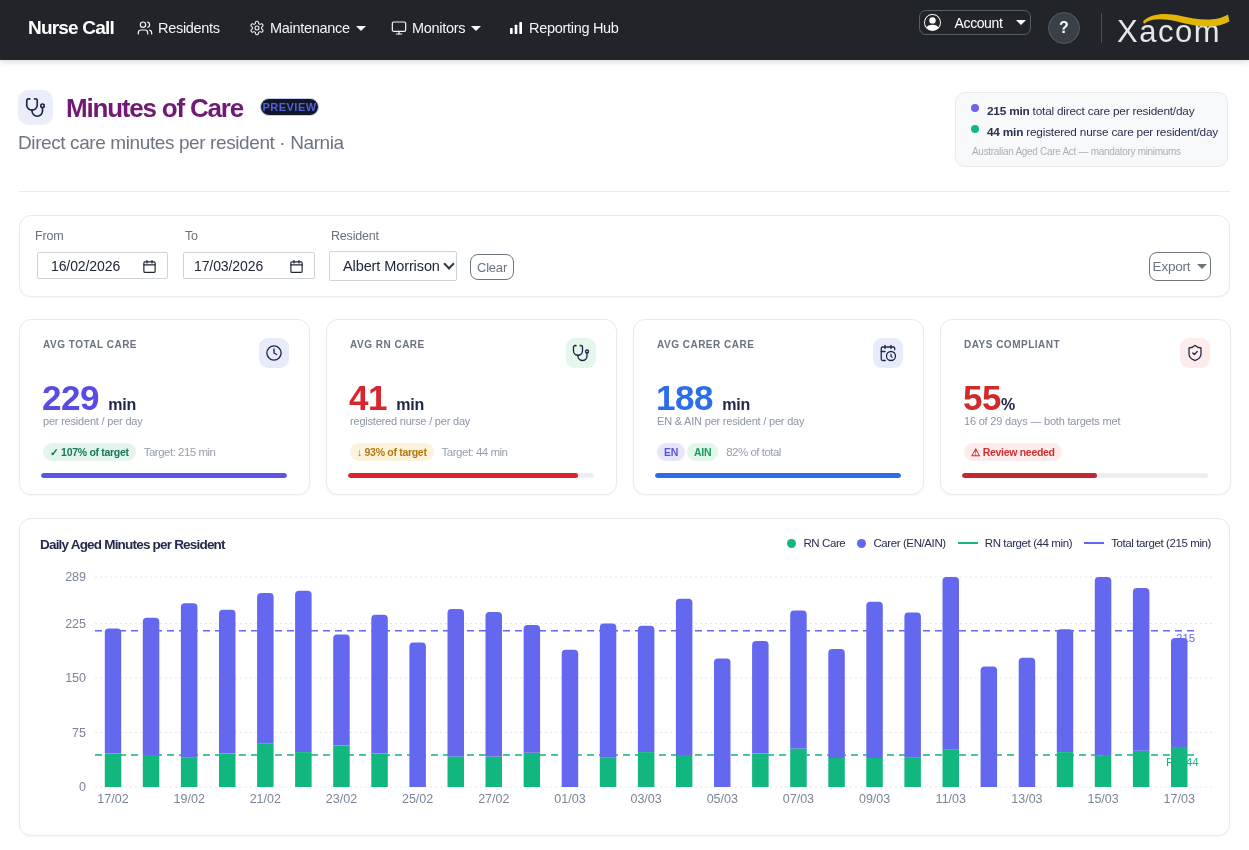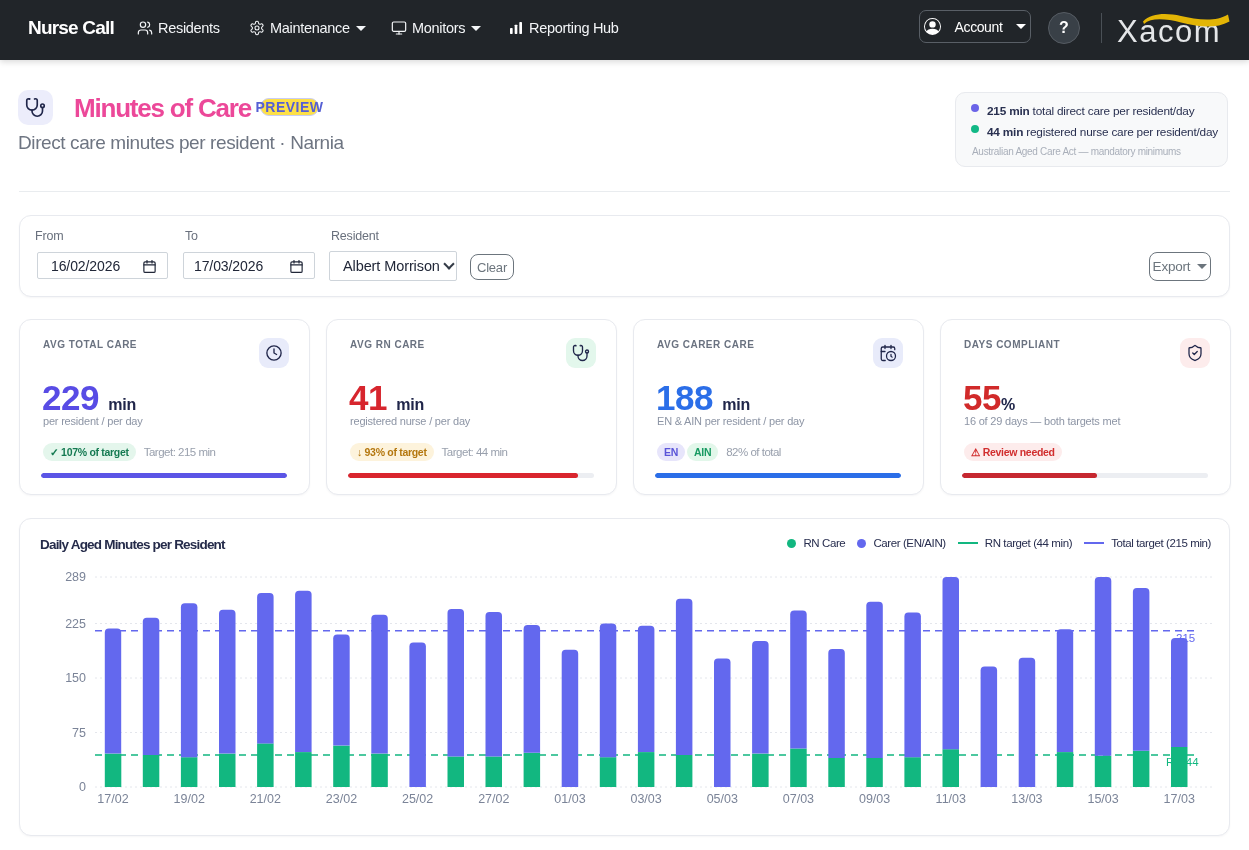--- a/index.html
+++ b/index.html
@@ -3,27 +3,27 @@
 <style>
 * { margin:0; padding:0; box-sizing:border-box; }
 html,body { width:1249px; height:850px; background:#fff; font-family:"Liberation Sans",sans-serif; position:relative; overflow:hidden; }
 .abs { position:absolute; }
 .caret { display:inline-block; width:0; height:0; border-left:5px solid transparent; border-right:5px solid transparent; border-top:5px solid currentColor; vertical-align:middle; margin-left:7px; }
 
 .nav { left:0; top:0; width:1249px; height:60px; background:#212529; box-shadow:0 2px 6px rgba(0,0,0,0.15); }
 .brand { left:28px; top:17px; font-size:19px; font-weight:bold; color:#fff; letter-spacing:-0.8px; }
 .navitem .caret { margin-left:1px; }
 .navitem { top:20px; color:#f3f5f7; font-size:14.5px; letter-spacing:-0.3px; display:flex; align-items:center; gap:5px; }
-.acct { left:919px; top:10px; width:112px; height:33px; border:1px solid #595f66; border-radius:7px; color:#fff; font-size:14px; letter-spacing:-0.4px; display:flex; align-items:center; justify-content:center; gap:14px; }
+.acct { left:919px; top:10px; width:112px; height:25px; border:1px solid #595f66; border-radius:7px; color:#fff; font-size:14px; letter-spacing:-0.4px; display:flex; align-items:center; justify-content:center; gap:14px; }
 .help { left:1048px; top:12px; width:32px; height:32px; border-radius:50%; background:#394047; border:1px solid #565c63; color:#fff; font-size:16px; font-weight:bold; display:flex; align-items:center; justify-content:center; }
 .navdiv { left:1101px; top:13px; width:1px; height:30px; background:#4a5056; }
 
 .h-icon { left:18px; top:90px; width:35px; height:35px; background:#ecedfb; border-radius:10px; display:flex; align-items:center; justify-content:center; }
-.h-title { left:74px; top:93px; font-size:26px; font-weight:bold; color:#ec4899; letter-spacing:-1.2px; }
-.pill { left:260px; top:98px; height:18px; width:59px; background:#fde047; border:1px solid #c9cdf5; border-radius:10px; color:#5660d4; font-size:14px; font-weight:bold; letter-spacing:0.5px; display:flex; align-items:center; justify-content:center; }
+.h-title { left:66px; top:93px; font-size:26px; font-weight:bold; color:#701a75; letter-spacing:-1.2px; }
+.pill { left:260px; top:98px; height:18px; width:59px; background:#0f172a; border:1px solid #c9cdf5; border-radius:10px; color:#5660d4; font-size:11px; font-weight:bold; letter-spacing:0.5px; display:flex; align-items:center; justify-content:center; }
 .h-sub { left:18px; top:132px; font-size:19px; letter-spacing:-0.4px; color:#6e7582; }
 .infobox { left:955px; top:92px; width:273px; height:75px; background:#f8f9fa; border:1px solid #e8eaee; border-radius:10px; padding:11px 14px 0 15px; }
 .irow { display:flex; gap:8px; font-size:11.8px; letter-spacing:-0.2px; color:#293050; margin-bottom:7px; white-space:nowrap; }
 .dot { width:8px; height:8px; border-radius:50%; flex:none; }
 .ifine { font-size:10px; letter-spacing:-0.3px; color:#a9afba; margin-left:1px; white-space:nowrap; }
 .hr { left:19px; top:191px; width:1211px; height:1px; background:#e9ecef; }
 
 .card { background:#fff; border:1px solid #e8eaef; border-radius:12px; box-shadow:0 1px 2px rgba(16,24,40,.04); }
 .fcard { left:19px; top:215px; width:1211px; height:82px; }
 .flabel { top:229px; font-size:12.5px; letter-spacing:-0.2px; color:#69707d; }

